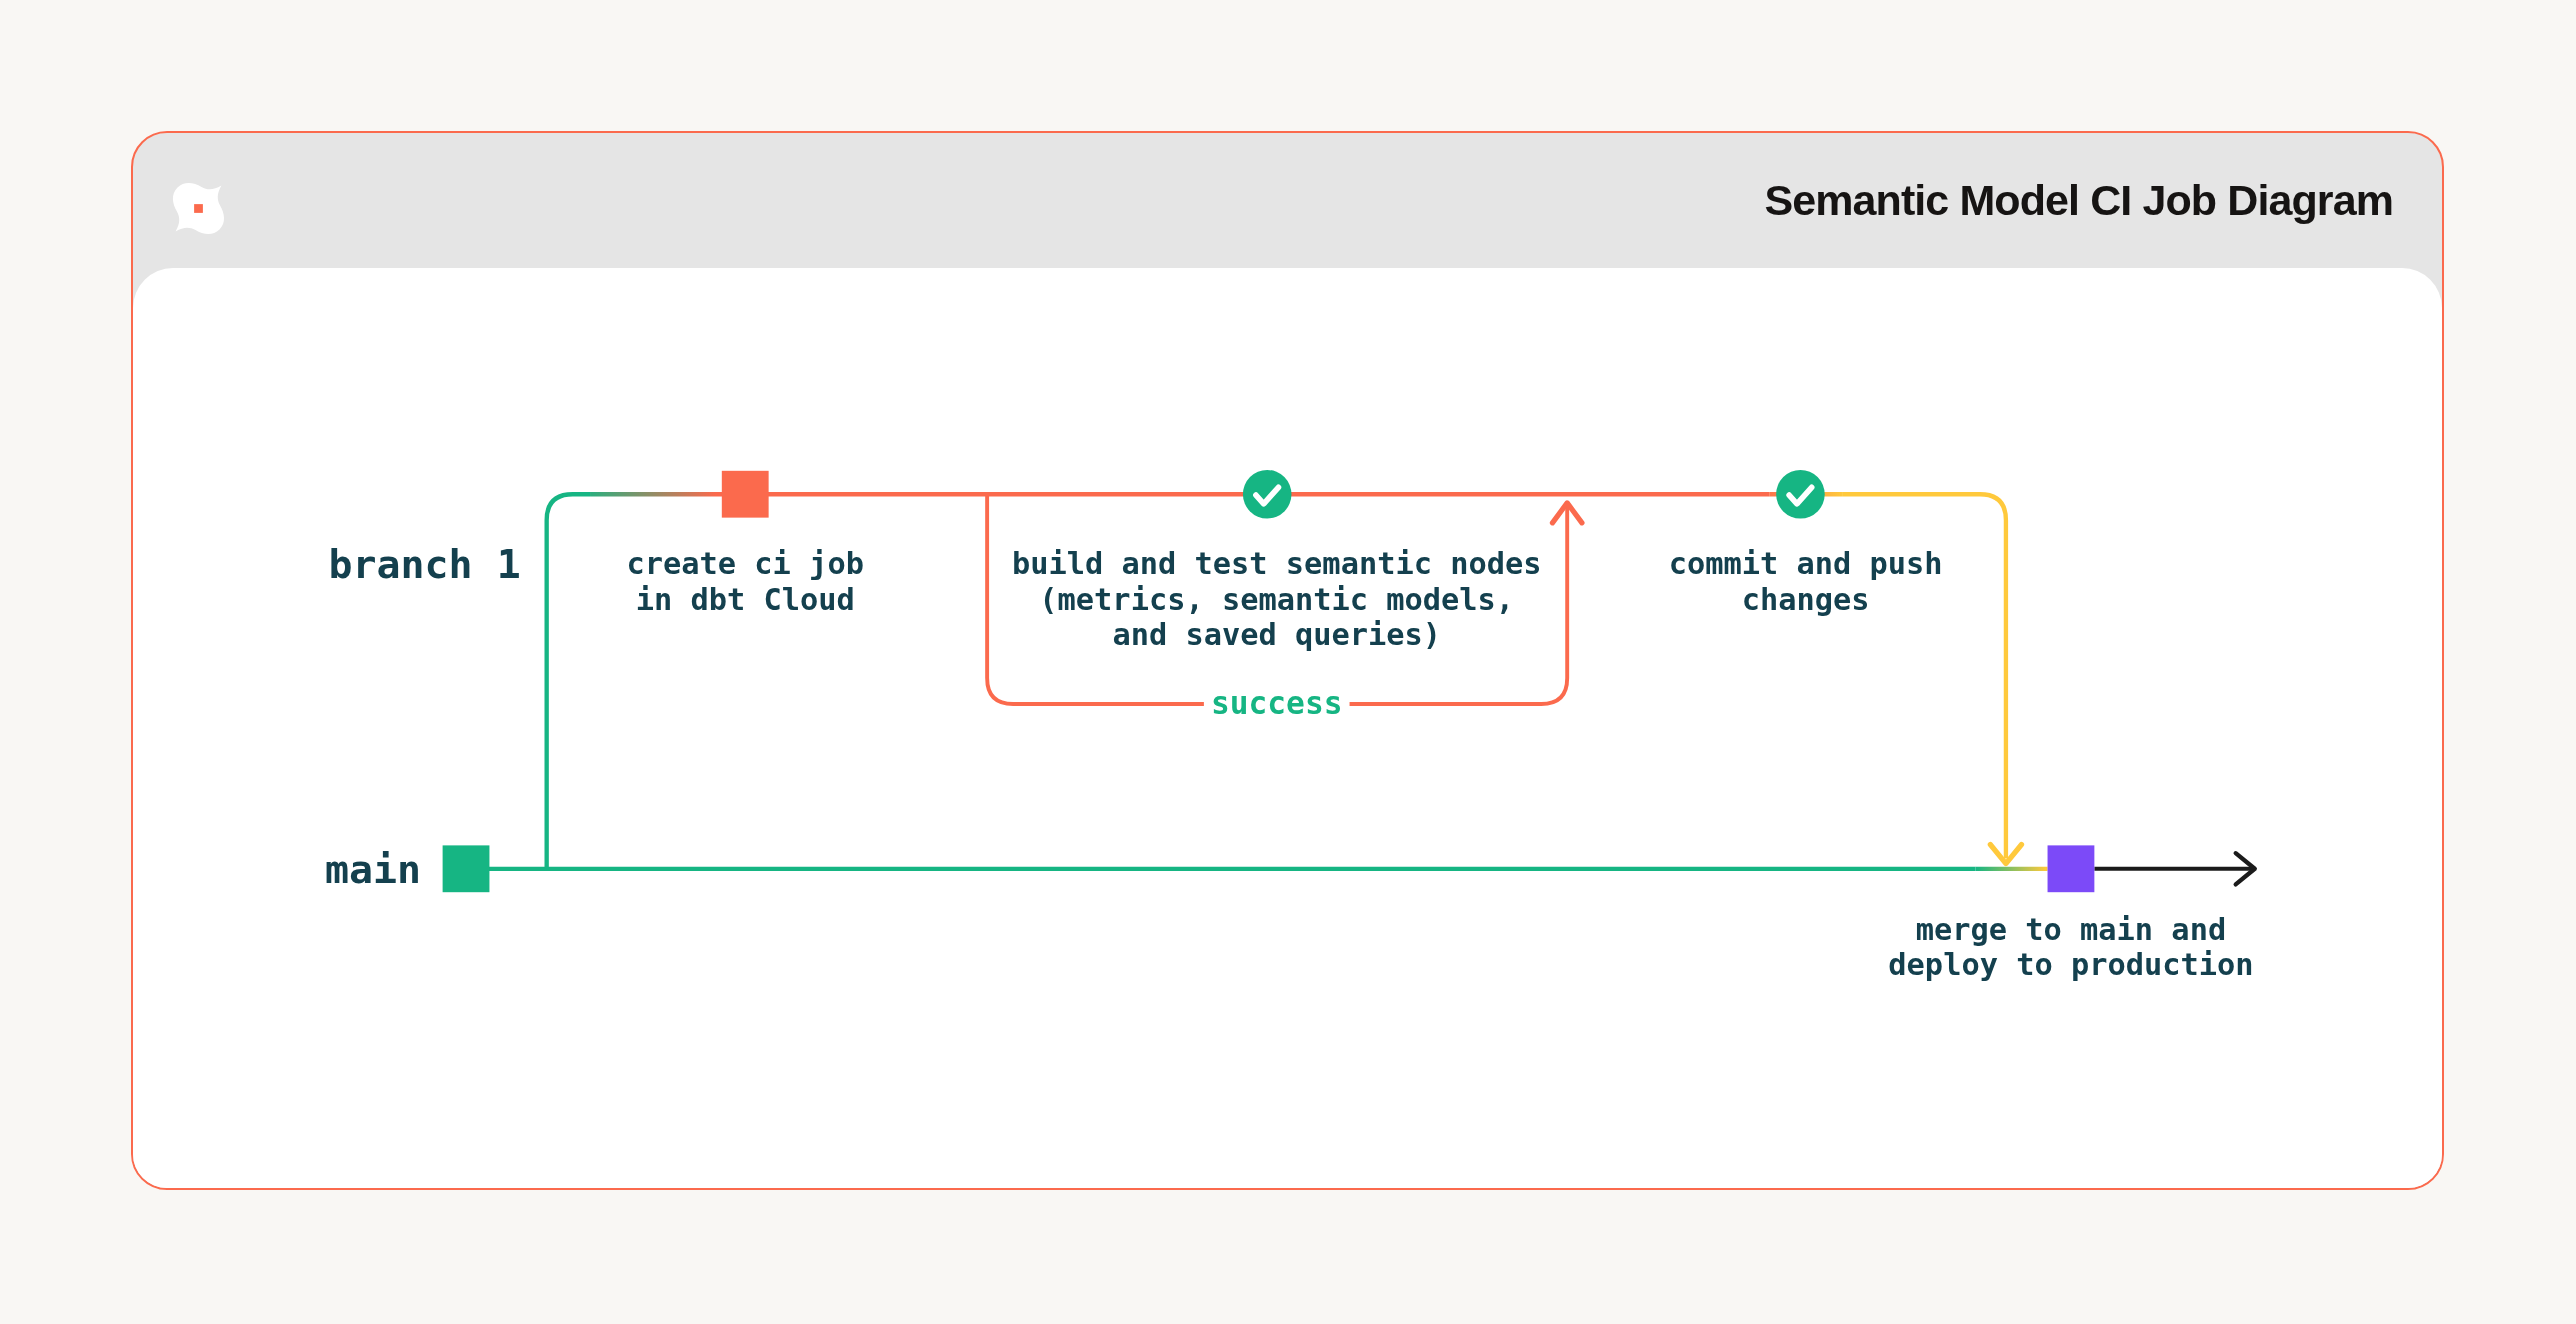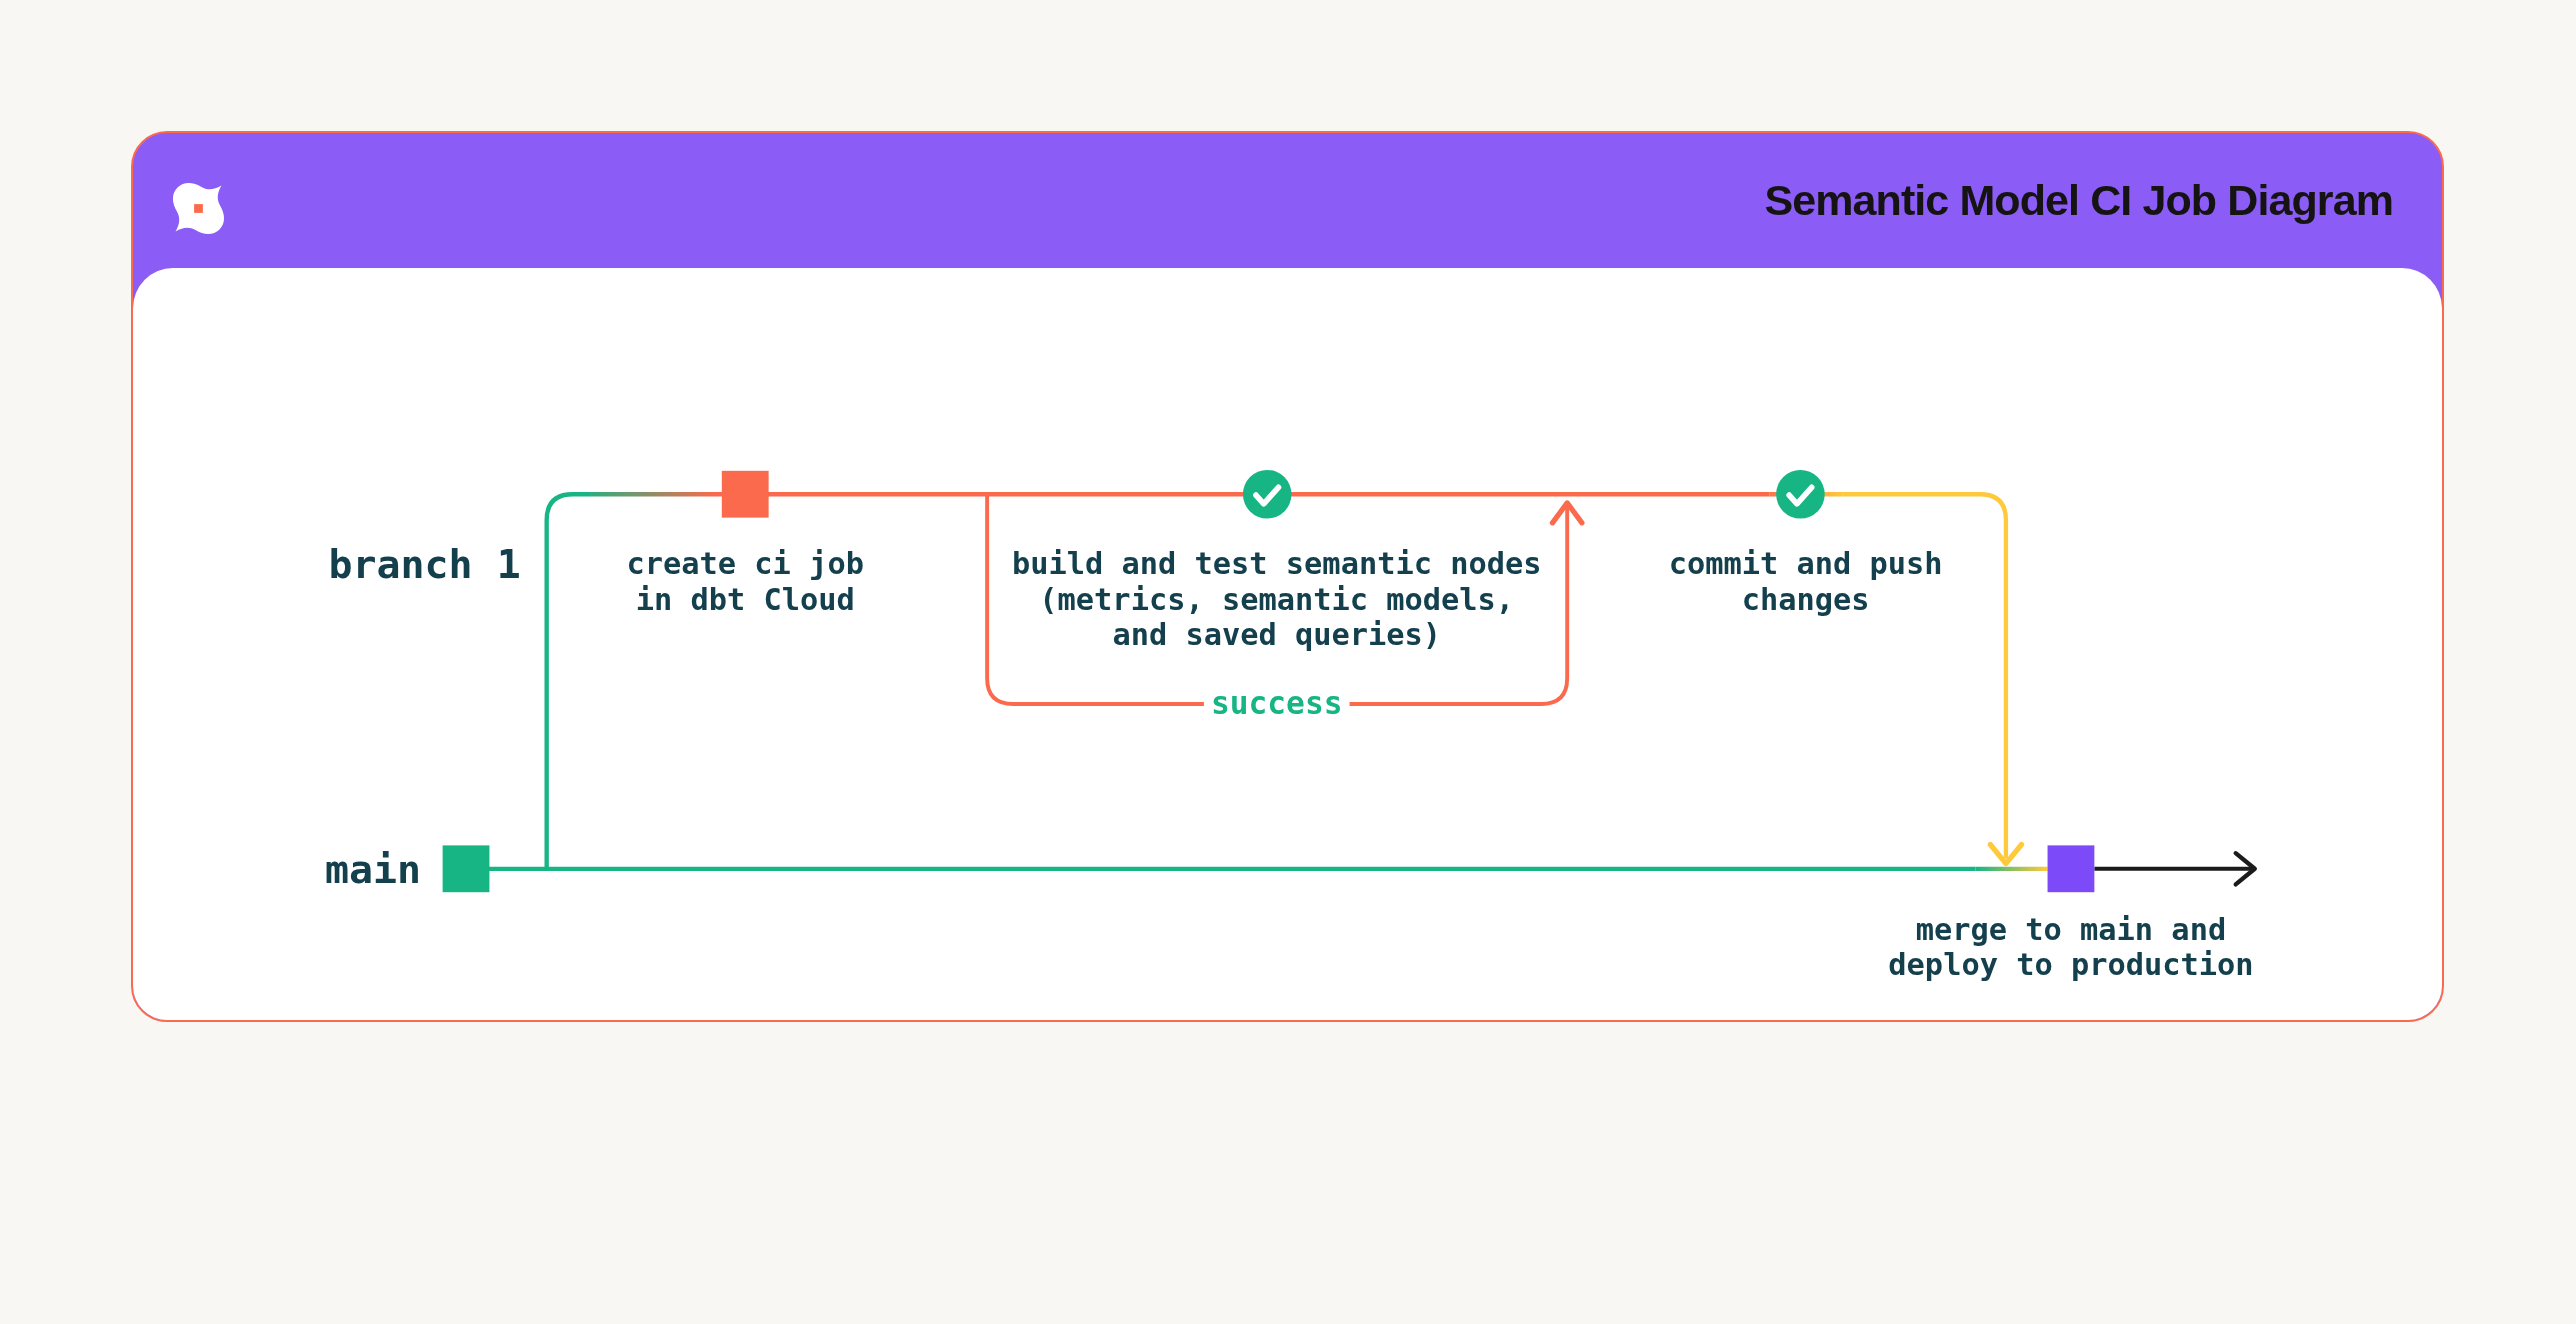--- a/index.html
+++ b/index.html
@@ -5,23 +5,23 @@
   html,body{margin:0;padding:0;}
   body{
     width:2576px;height:1324px;
     background:#F9F7F4;
     font-family:"Liberation Sans", sans-serif;
     position:relative;
     overflow:hidden;
   }
   .card{
     position:absolute;left:131px;top:131px;
-    width:2313px;height:891px;
+    width:2313px;height:1059px;
     box-sizing:border-box;
-    background:#8b5cf6;
+    background:#e5e5e5;
     border:2.6px solid #FB6A4D;
     border-radius:36px;
   }
   .card-header{
     position:absolute;top:0;left:0;right:0;height:135px;
   }
   .logo{
     position:absolute;left:31px;top:41px;width:69px;height:69px;
   }
   .title{

